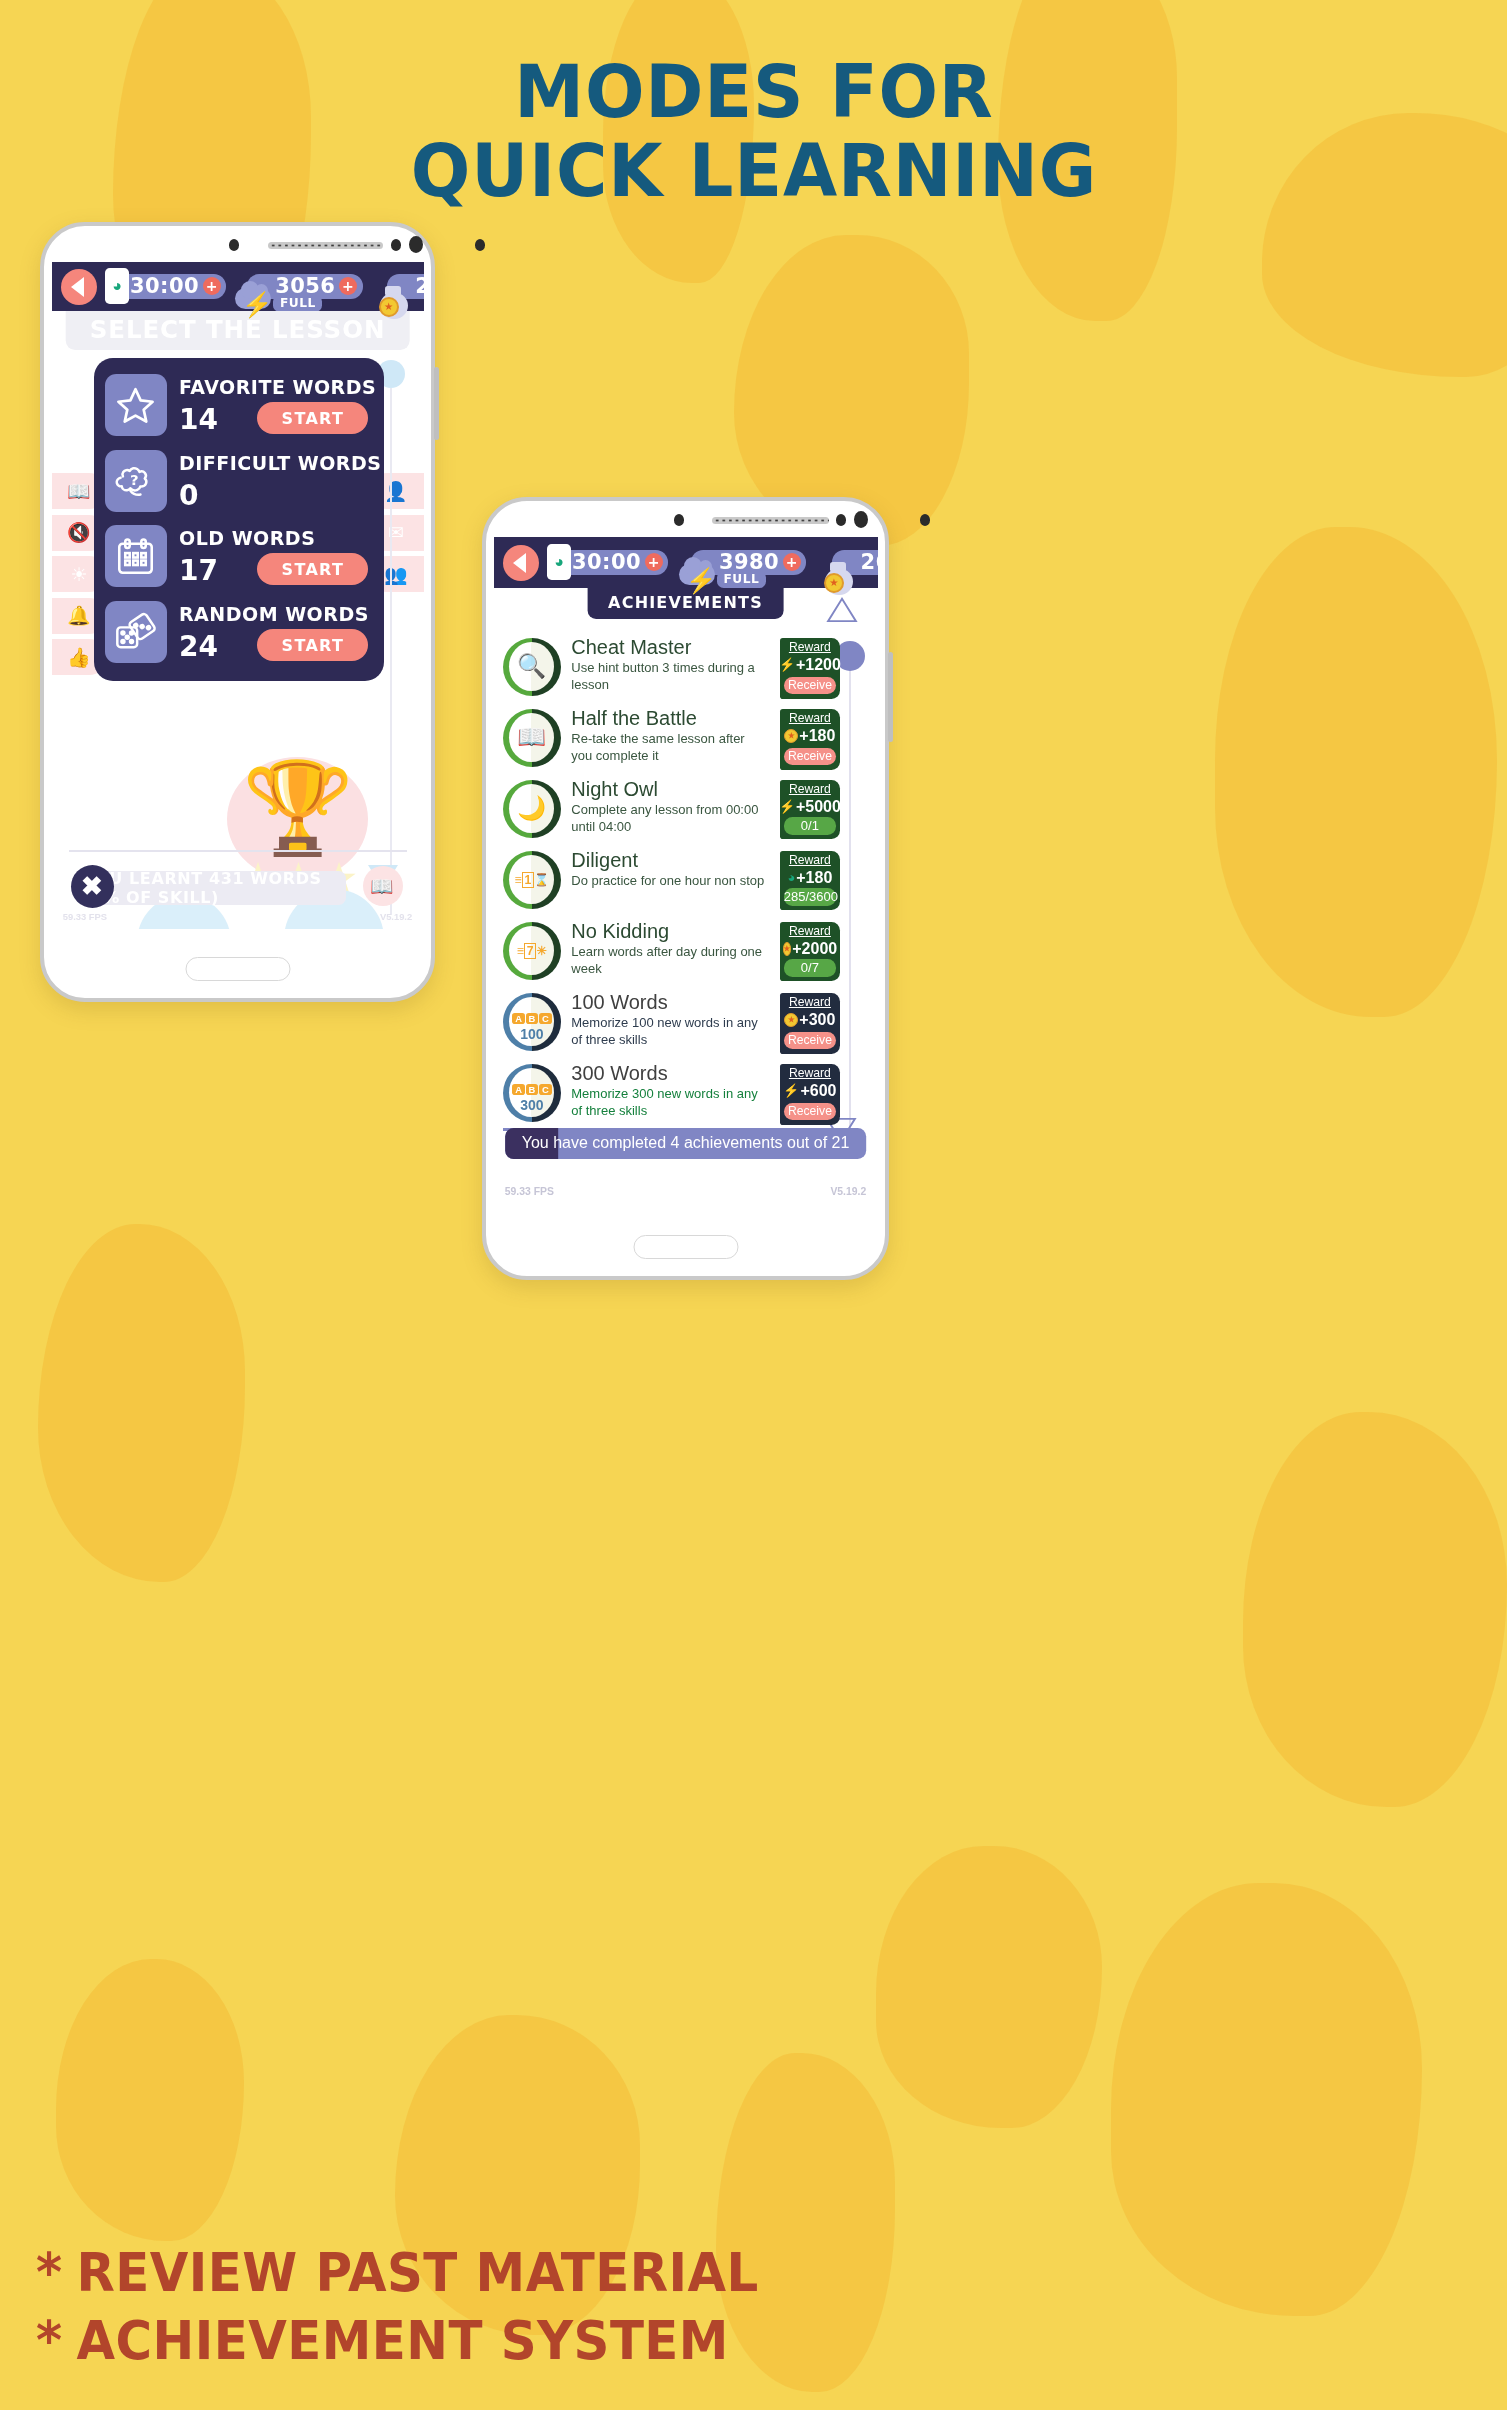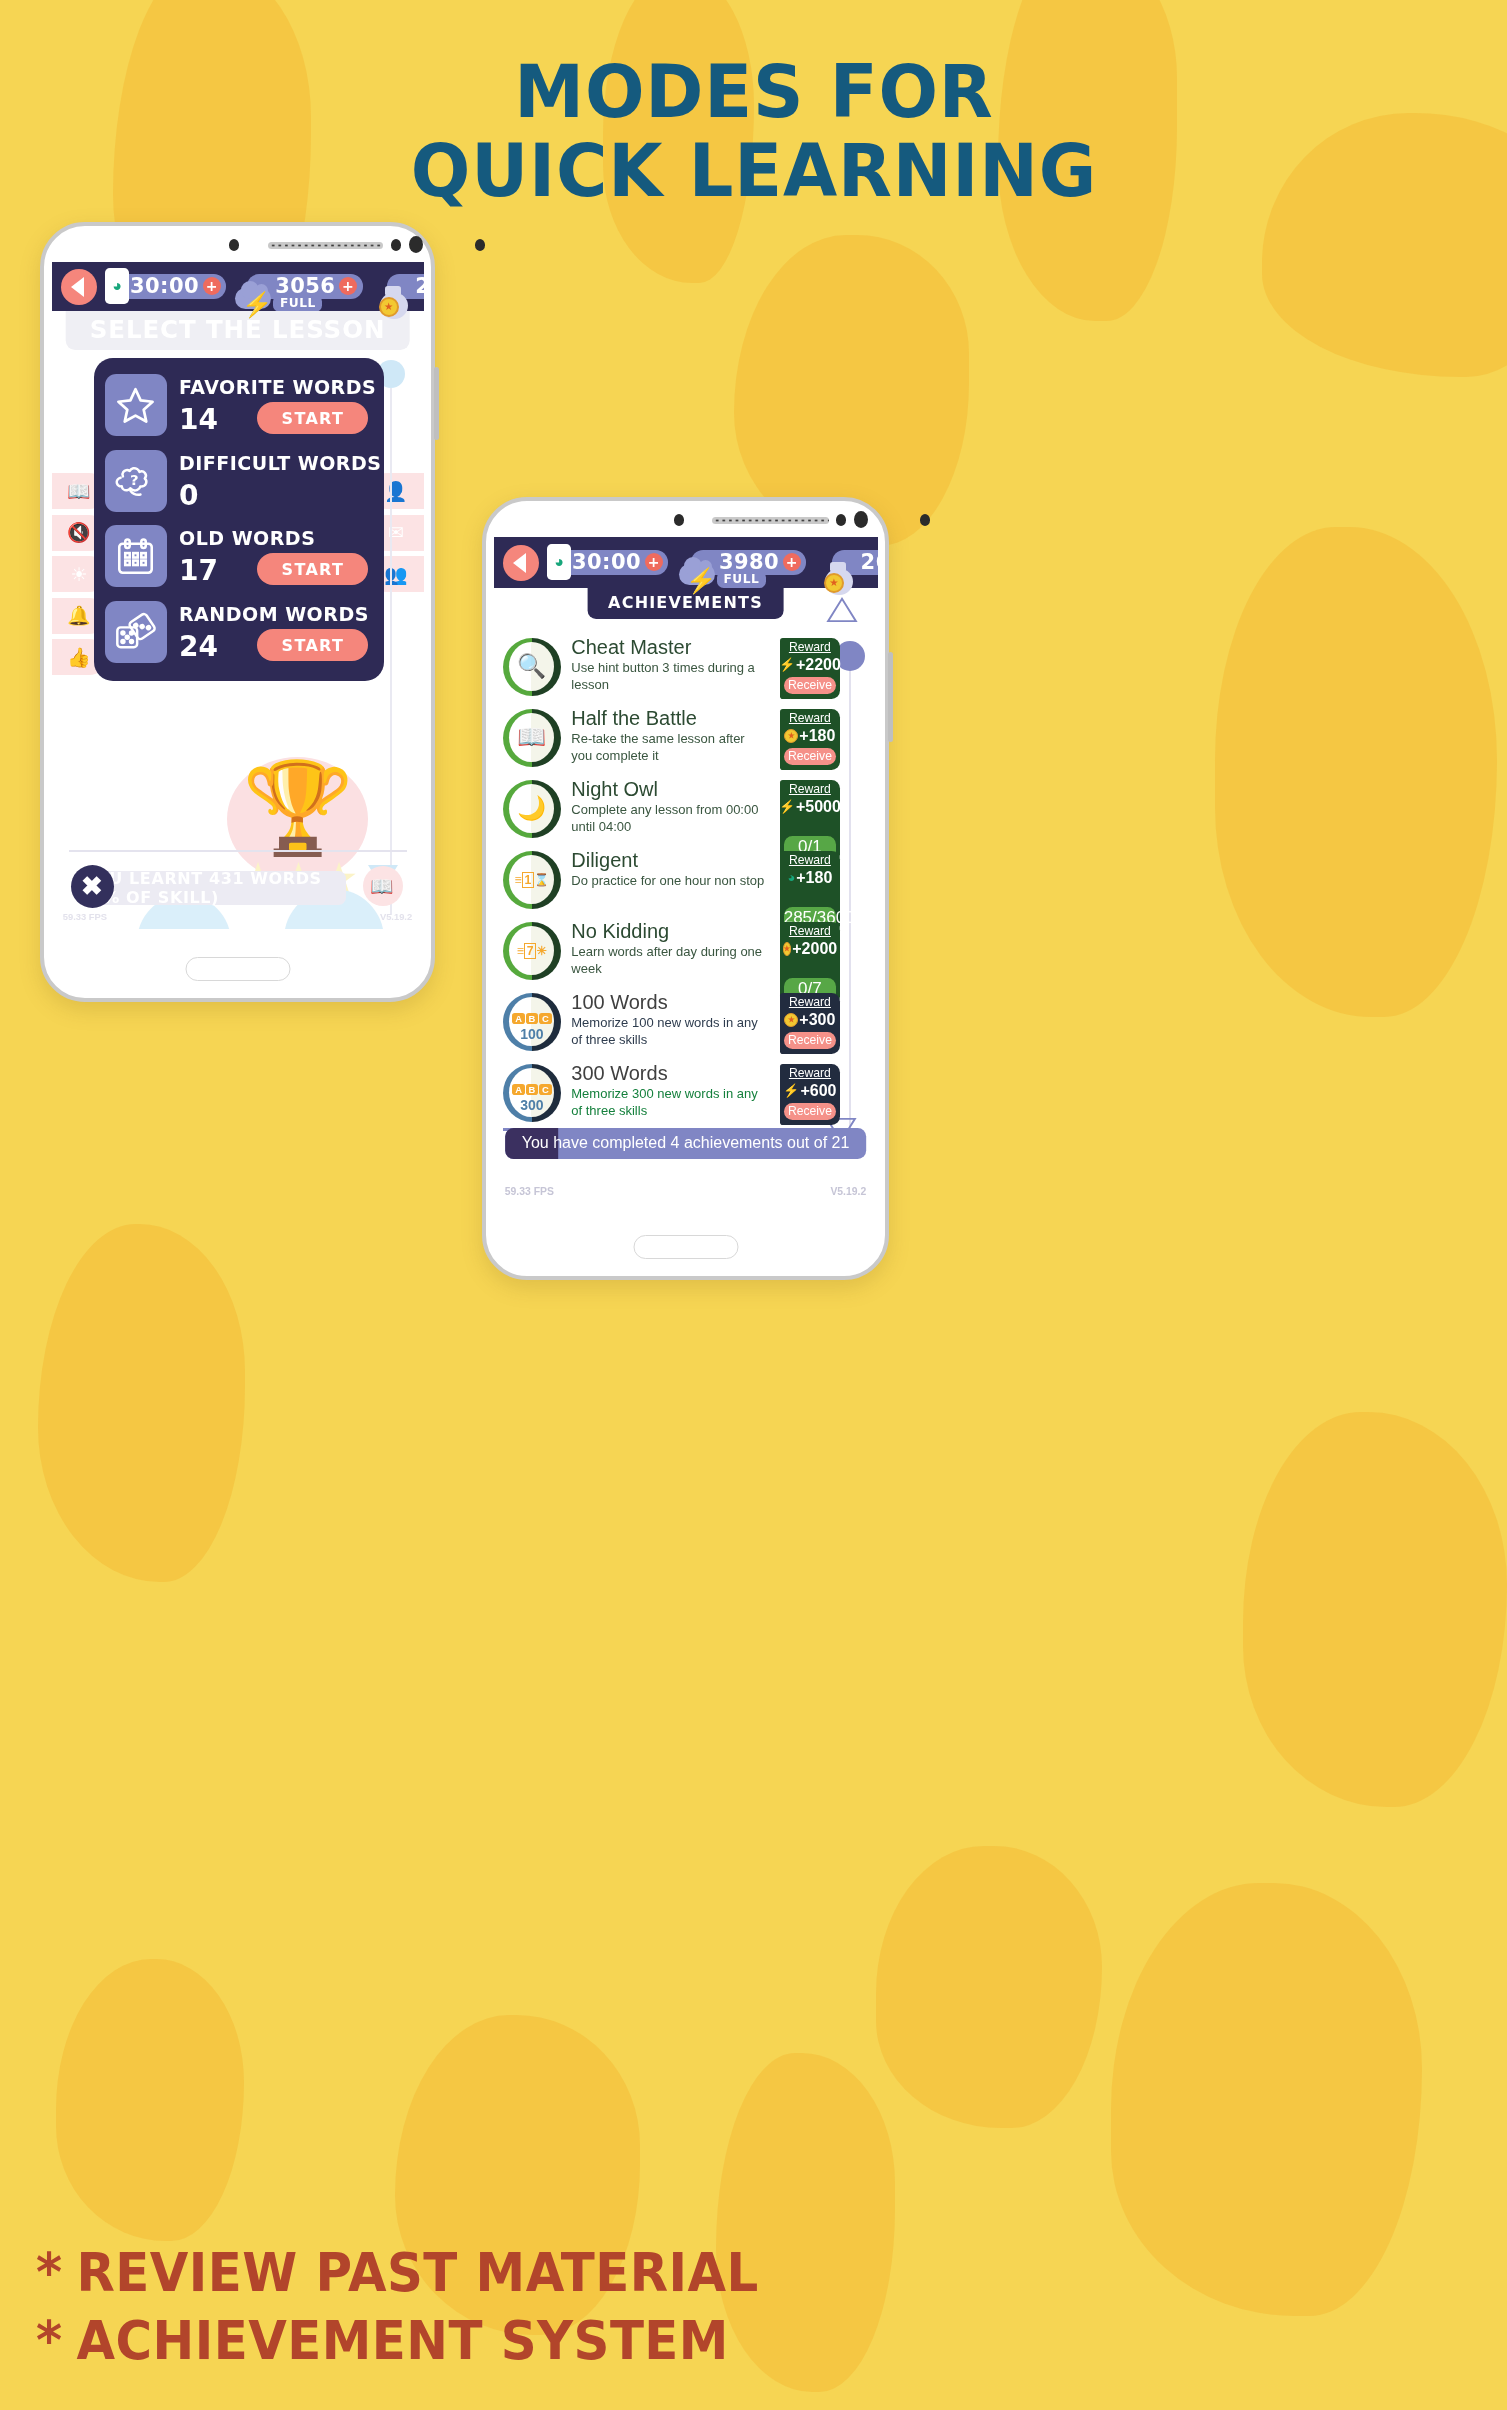--- a/index.html
+++ b/index.html
@@ -242,21 +242,21 @@
     width: 60px; min-height: 56px; background: #1E5127; border-radius: 2.8px 8.5px 8.5px 2.8px;
     flex: none; padding: 2.8px 3.8px 4.7px; text-align: center; position: relative; margin-top: 1.9px;
   }
   .reward-box.navy { background: #222C3F; }
   .reward-lbl { color: #fff; font-size: 12.2px; line-height: 1.2; text-decoration: underline; }
   .reward-val { color: #fff; font-size: 16px; font-weight: 700; line-height: 1.25; display: flex; align-items: center; justify-content: center; gap: 0.9px; }
   .reward-val .mini { font-size: 13px; }
   .coin-mini { width: 14px; height: 14px; border-radius: 50%; background: #F2C832; border: 1.9px solid #E09A2B;
     display:inline-flex;align-items:center;justify-content:center;color:#E0601F;font-size:7.5px;line-height:1;}
   .recv-btn { background: #F59189; color: #fff; border-radius: 8.5px; font-size: 12.2px; padding: 0.9px 0 1.9px; margin-top: 1.9px; border:none; width:100%; font-family:"Liberation Sans",sans-serif;}
-  .prog-pill { background: #57A746; color: #fff; border-radius: 8.5px; font-size: 17px; padding: 0.9px 0 1.9px; margin-top: 19px; }
+  .prog-pill { background: #57A746; color: #fff; border-radius: 8.5px; font-size: 13px; padding: 0.9px 0 1.9px; margin-top: 0; }
 
   .ach-divider { position: absolute; left: 9.4px; width: 339px; height: 2.8px; background: #8086C4; }
   .completed-bar {
     position: absolute; left: 50%; transform: translateX(-50%); bottom: 47px;
     background: #8086C4; border-radius: 8.5px; padding: 5.6px 17px 7.5px;
     color: #fff; font-size: 16px; white-space: nowrap;
   }
   .completed-bar:before { content:""; position:absolute; left:0; top:0; bottom:0; width:53px; background:#3B3060; border-radius:8.5px 0 0 8.5px;}
   .completed-bar span { position: relative; }
   .fps { position: absolute; left: 11.3px; bottom: 9.4px; font-size: 10.4px; font-weight: 700; color: #C6C5D6; }
@@ -545,21 +545,21 @@
               </div>
           </div>
           <div class="ach-info">
             <div class="ach-name">Cheat Master</div>
             <div class="ach-desc">Use hint button 3 times during a lesson</div>
           </div>
           <div class="reward-box">
             <div class="reward-lbl">Reward</div>
             <div class="reward-val">
                 <span class="mini">⚡</span>
-                <span>+2200</span>
+                <span>+1200</span>
               </div>
             <button class="recv-btn">Receive</button>
           </div>
         </div>
 
         <div class="ach-row">
           <div class="medal">
             <div class="wreath-l"></div>
               <div class="wreath-r"></div>
             <div class="inner">

